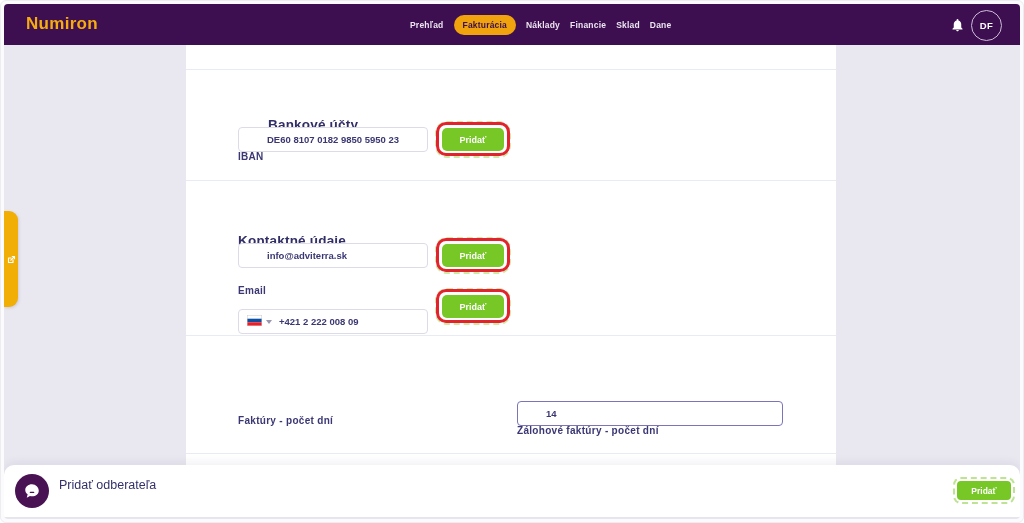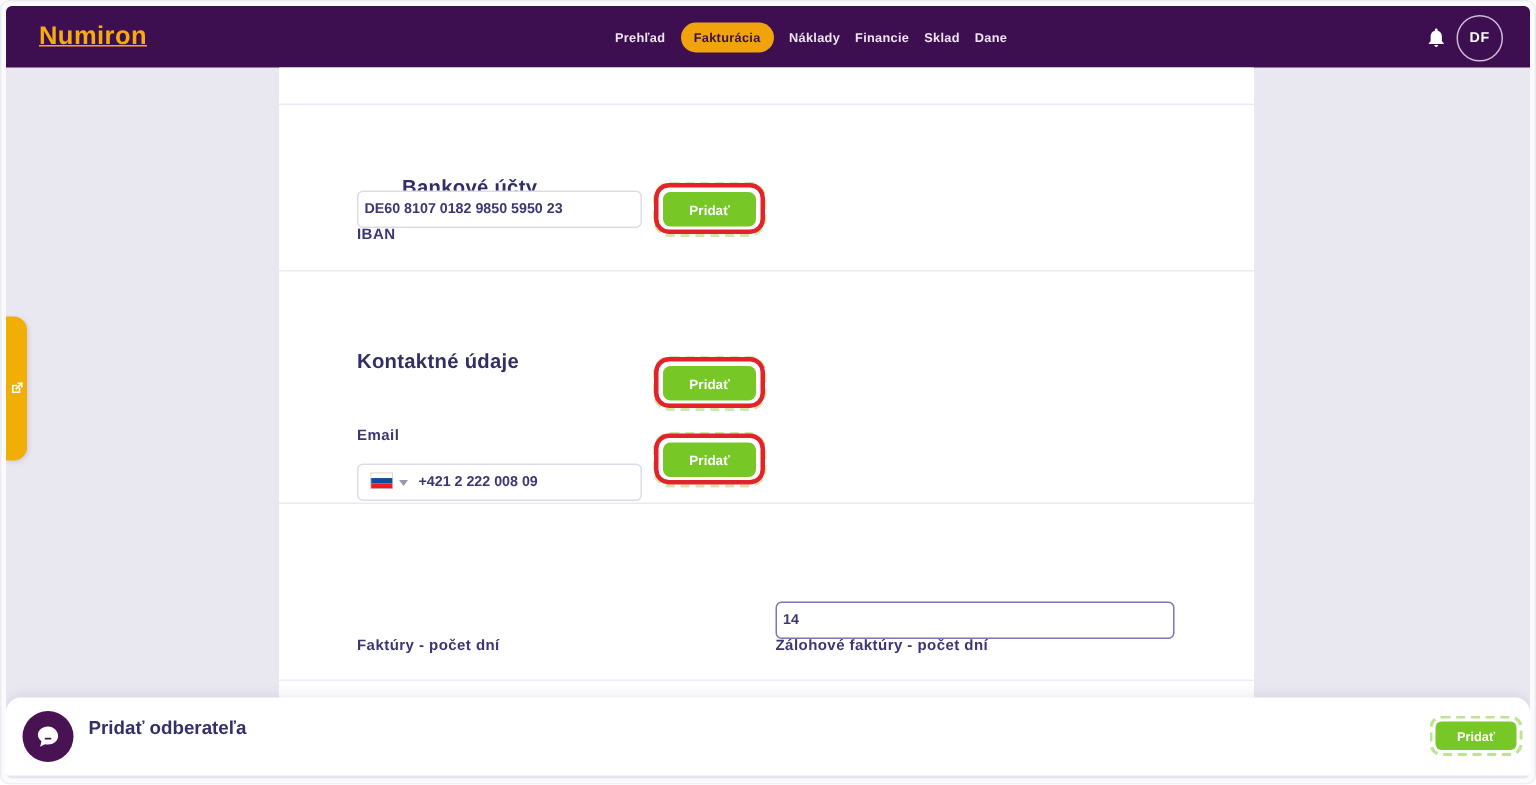--- a/index.html
+++ b/index.html
@@ -5,59 +5,59 @@
   html,body{margin:0;padding:0;background:#ffffff;}
   .screen{
     position:relative;width:1024px;height:523px;
     background:#fbfbfd;border:1px solid #ececf1;box-sizing:border-box;
     font-family:"Liberation Sans",sans-serif;border-radius:6px;overflow:hidden;
   }
   .frame{position:absolute;left:3px;top:3px;right:3px;bottom:3px;background:#e9e8f0;border-radius:4px;overflow:hidden;}
 
   
   .header{position:absolute;left:0;top:0;right:0;height:41px;background:#3e0f50;}
-  .logo{position:absolute;left:22px;top:10px;font-size:17px;font-weight:800;color:#f6ac0e;letter-spacing:.3px;text-decoration:underline;}
+  .logo{position:absolute;left:22px;top:10px;font-size:17px;font-weight:800;color:#f6ac0e;letter-spacing:.3px;}
   .nav{position:absolute;left:406px;top:0;height:41px;display:flex;align-items:center;gap:10px;}
   .nav-item{font-size:8.5px;font-weight:700;color:#ece4f1;letter-spacing:.2px;cursor:pointer;white-space:nowrap;}
   .nav-item.active{background:#f0a30c;color:#3c0f4e;padding:5px 9px;border-radius:13px;}
   .bell{position:absolute;right:55px;top:13px;width:15px;height:16px;cursor:pointer;}
   .avatar{position:absolute;right:18px;top:6px;width:29px;height:29px;border-radius:50%;
     border:1px solid #cdbcd8;color:#fff;font-size:9.5px;font-weight:700;letter-spacing:.5px;
     display:flex;align-items:center;justify-content:center;cursor:pointer;}
 
   
   .feedback-tab{position:absolute;left:0;top:207px;width:14px;height:96px;background:#f1ae05;
     border-radius:0 9px 9px 0;display:flex;align-items:center;justify-content:center;cursor:pointer;
     box-shadow:1px 1px 3px rgba(60,30,80,.15);}
 
   
   .card{position:absolute;left:182px;top:41px;width:650px;height:423px;background:#ffffff;}
   .divider{position:absolute;left:0;right:0;height:1px;background:#e9ebf4;}
   .sec-title{position:absolute;left:52px;font-size:13.5px;font-weight:600;color:#312e66;letter-spacing:.2px;}
   .lbl{position:absolute;font-size:10px;font-weight:700;color:#3a3773;letter-spacing:.3px;}
   .input{position:absolute;height:25px;background:#fff;border:1px solid #dcdbe6;border-radius:4px;
-    font-size:9.5px;color:#3a3773;padding:0 4px;box-sizing:border-box;font-family:inherit;font-weight:600;}
+    font-size:9.5px;color:#3a3773;padding:0 28px;box-sizing:border-box;font-family:inherit;font-weight:600;}
   input.input{outline:none;}
   .input-focus{border-color:#7b74b8;}
   .phone-box{display:flex;align-items:center;gap:4px;padding:0 8px;}
   .phone-num{font-size:9.5px;color:#3a3773;font-weight:600;}
   .caret{width:0;height:0;border-left:3px solid transparent;border-right:3px solid transparent;border-top:4px solid #9a97b0;margin-right:3px;}
   .btn-green{position:absolute;width:62px;height:23px;background:#77c727;border:none;border-radius:5px;
     color:#fff;font-size:9px;font-weight:700;font-family:inherit;cursor:pointer;
     outline:2px dashed #cde9a6;outline-offset:5px;}
   .annot{position:absolute;width:74px;height:34px;border:3px solid #e3232b;border-radius:10px;
     box-sizing:border-box;pointer-events:none;z-index:5;}
 
   
   .footer{position:absolute;left:0;right:0;bottom:2px;height:52px;background:#ffffff;
     border-radius:10px 10px 0 0;box-shadow:0 -3px 8px rgba(60,30,80,.07);}
   .footer-circle{position:absolute;left:11px;top:9px;width:34px;height:34px;border-radius:50%;
     background:#481253;display:flex;align-items:center;justify-content:center;}
   .footer-title{position:absolute;left:55px;top:0;height:40px;display:flex;align-items:center;
-    font-size:12.5px;font-weight:700;color:#33306a;}
+    font-size:12.5px;font-weight:400;color:#33306a;}
   .btn-footer{position:absolute;right:9px;top:16px;width:54px;height:19px;background:#77c727;border:none;
     border-radius:4px;color:#fff;font-size:8.5px;font-weight:700;font-family:inherit;cursor:pointer;
     outline:2px dashed #bfe394;outline-offset:2px;}
 </style>
 </head>
 <body>
 
 <div class="screen">
   <div class="frame">
 
@@ -95,20 +95,21 @@
       <div class="sec-title" style="top:72px;padding-left:30px;">Bankové účty</div>
       <div class="lbl" style="left:52px;top:106px;">IBAN</div>
       <input class="input" style="left: 52px; top: 82px; width: 190px;" readonly="" value="DE60 8107 0182 9850 5950 23">
       <button class="btn-green" style="left:256px;top:83px;">Pridať</button>
       <div class="annot" style="left:250px;top:77px;"></div>
 
       <div class="divider" style="top:135px;"></div>
 
       <div class="sec-title" style="top:188px;">Kontaktné údaje</div>
       <div class="lbl" style="left:52px;top:222px;margin-top:18px;">Email</div>
+      <input class="input" style="left: 52px; top: 198px; width: 190px;" readonly="" value="info@adviterra.sk">
       <button class="btn-green" style="left:256px;top:199px;">Pridať</button>
       <div class="annot" style="left:250px;top:193px;"></div>
 
       <div class="lbl" style="left:52px;top:273px;">Telefón</div>
       <div class="input phone-box" style="left:52px;top:249px;width:190px;margin-top:15px;">
         <span>
           <svg width="15" height="11" viewBox="0 0 15 11">
               <rect width="15" height="11" fill="#ffffff"></rect>
               <rect y="3.7" width="15" height="3.6" fill="#0b4ea2"></rect>
               <rect y="7.3" width="15" height="3.7" fill="#ee1c25"></rect>
@@ -116,21 +117,21 @@
             </svg>
         </span>
         <span class="caret"></span>
         <span class="phone-num">+421 2 222 008 09</span>
       </div>
       <button class="btn-green" style="left:256px;top:250px;">Pridať</button>
       <div class="annot" style="left:250px;top:244px;"></div>
 
       <div class="divider" style="top:290px;"></div>
 
-      <div class="lbl" style="left:52px;top:380px;">Faktúry - počet dní</div>
+      <div class="lbl" style="left:52px;top:370px;">Faktúry - počet dní</div>
       <div class="lbl" style="left:331px;top:380px;">Zálohové faktúry - počet dní</div>
       <input class="input input-focus" style="left: 331px; top: 356px; width: 266px;" readonly="" value="14">
 
       <div class="divider" style="top:408px;"></div>
     </div>
 
     <div class="footer">
       <div class="footer-circle">
         <svg width="18" height="18" viewBox="0 0 24 24">
             <path fill="#ffffff" d="M12 3C6.9 3 3 6.4 3 10.5c0 2.3 1.2 4.3 3.2 5.7L5 21l4.3-2.2c.9.2 1.8.3 2.7.3 5.1 0 9-3.4 9-7.6S17.1 3 12 3z"></path>

